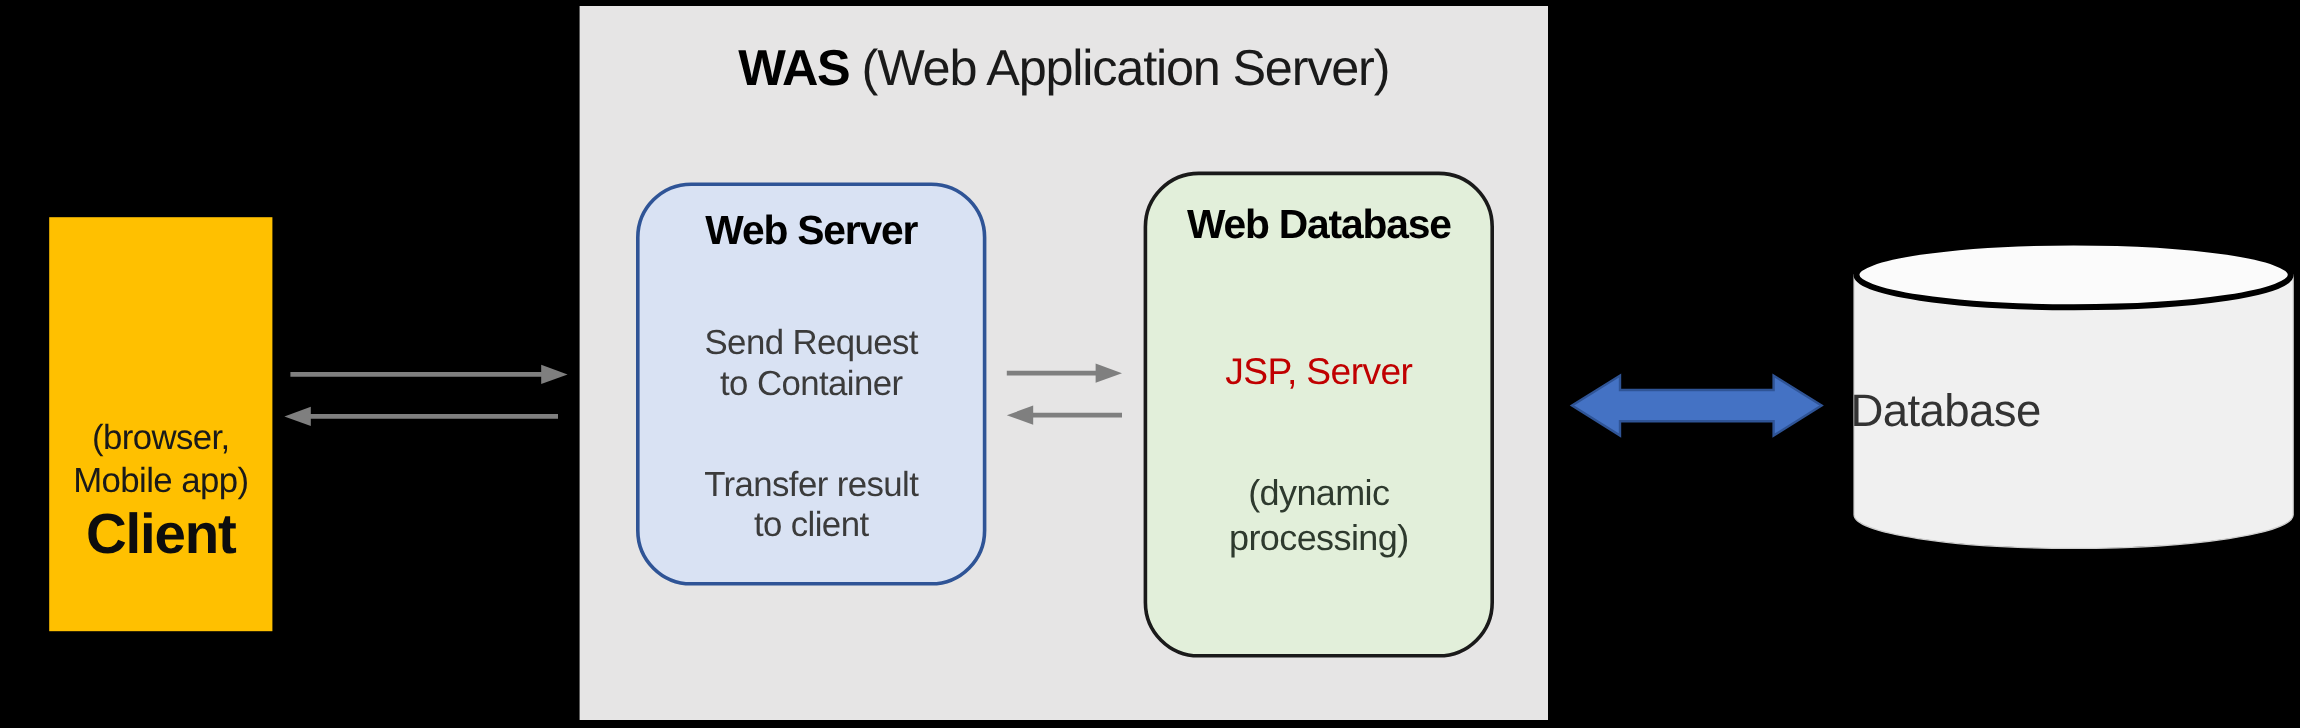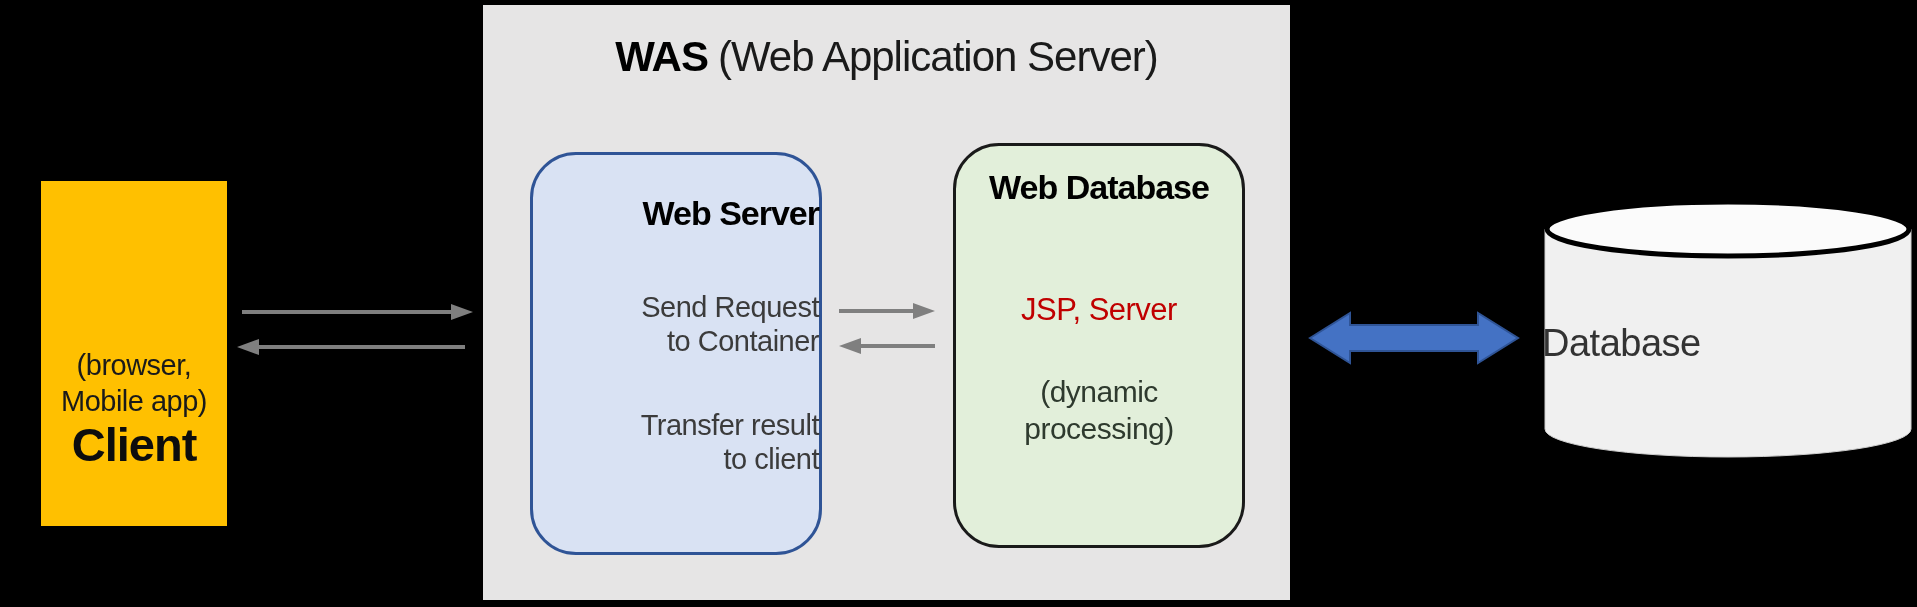--- a/index.html
+++ b/index.html
@@ -40,38 +40,38 @@
   }
   #was-title .acronym { font-weight: 700; color: #000; }
   #was-title .expansion { font-weight: 400; text-align: center; }
 
   
   .inner-box {
     border-radius: 46px;
     text-align: center;
   }
   #web-server-box {
-    left: 530px; top: 152px; width: 292px; height: 403px;
-    border: 3px solid; padding-top: 38px; text-align: right;
+    left: 530px; top: 152px; width: 292px; height: 336px;
+    border: 3px solid; padding-top: 17px;
   }
   #web-container-box {
     left: 953px; top: 143px; width: 292px; height: 405px;
     border: 3px solid; padding-top: 21px;
   }
   .inner-box-title {
     font-size: 34px; font-weight: 700; color: #000;
     line-height: 40px; letter-spacing: -1px;
   }
   .body-text {
     font-size: 29px; color: #3b3b3b; line-height: 34px; letter-spacing: -0.5px;
   }
   #ws-body1 { margin-top: 57px; }
   #ws-body2 { margin-top: 50px; }
   #wc-tech { margin-top: 86px; font-size: 31px; line-height: 34px; letter-spacing: -0.5px; }
-  #wc-note { margin-top: 46px; font-size: 30px; color: #2e3a2e; line-height: 37px; letter-spacing: -0.5px; }
+  #wc-note { margin-top: 66px; font-size: 30px; color: #2e3a2e; line-height: 37px; letter-spacing: -0.5px; }
 
   
   #database-wrap { left: 1542px; top: 195px; width: 372px; height: 268px; }
   #database-label {
     left: 0; top: 126px; width: 100%;
     text-align: left; font-size: 38px; color: #333; line-height: 44px;
     letter-spacing: -0.5px;
   }
 </style>
 </head>

